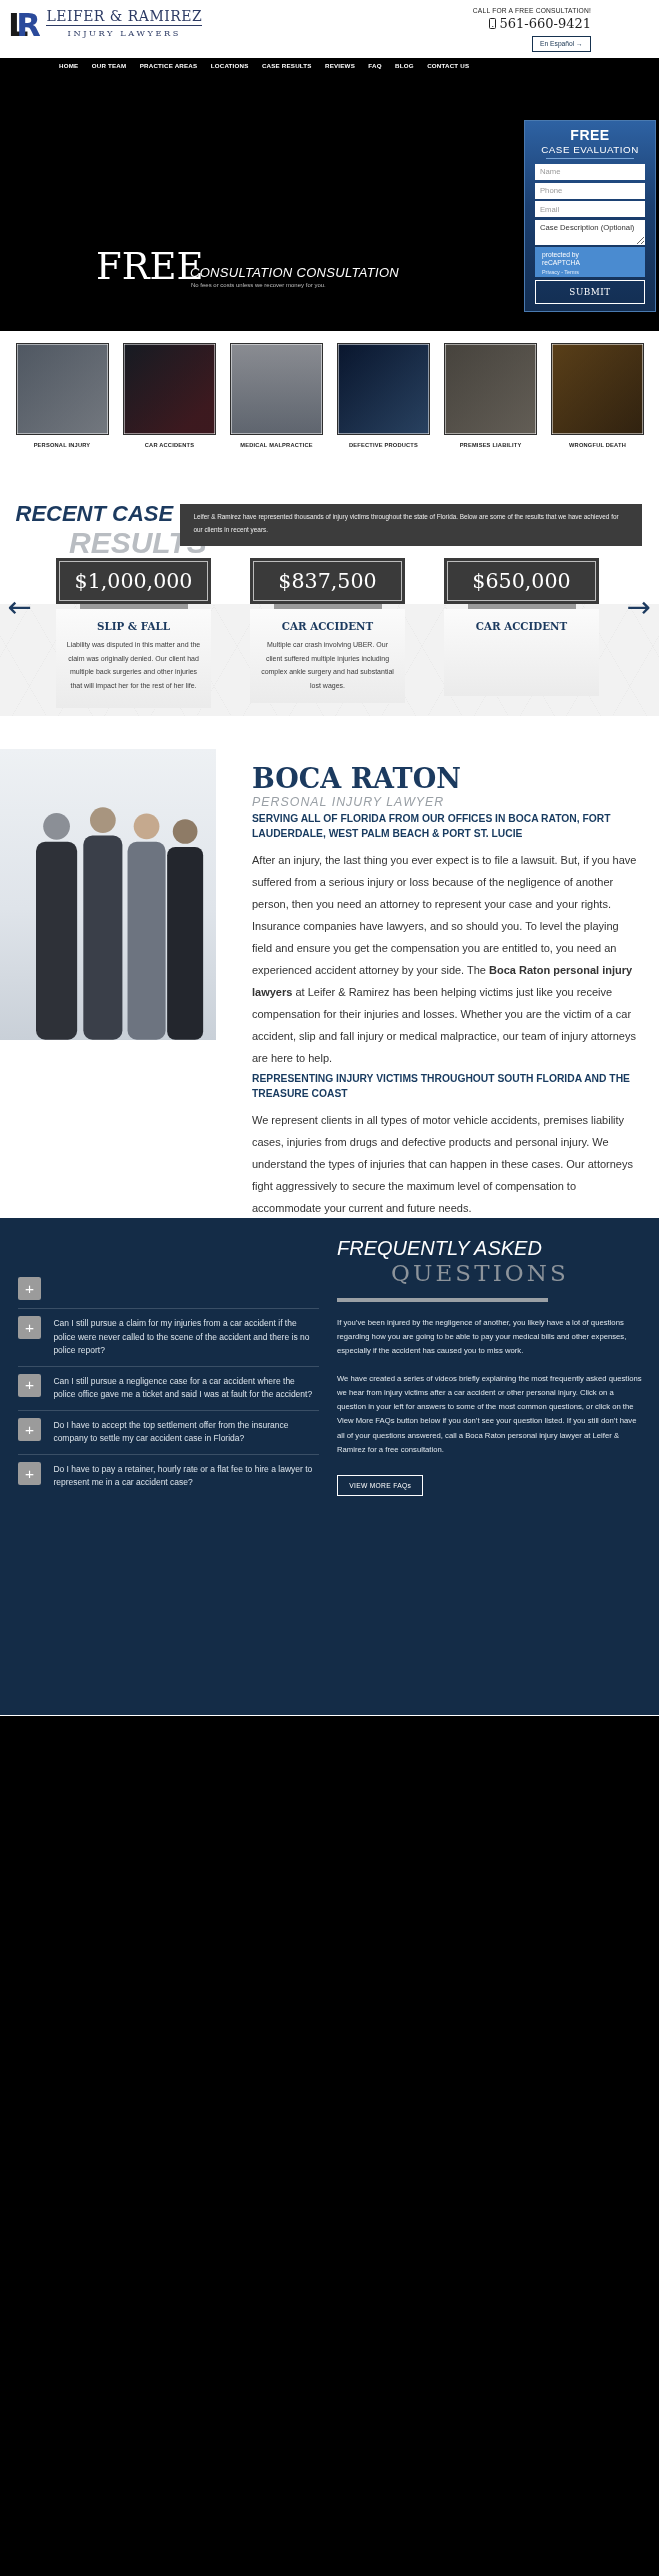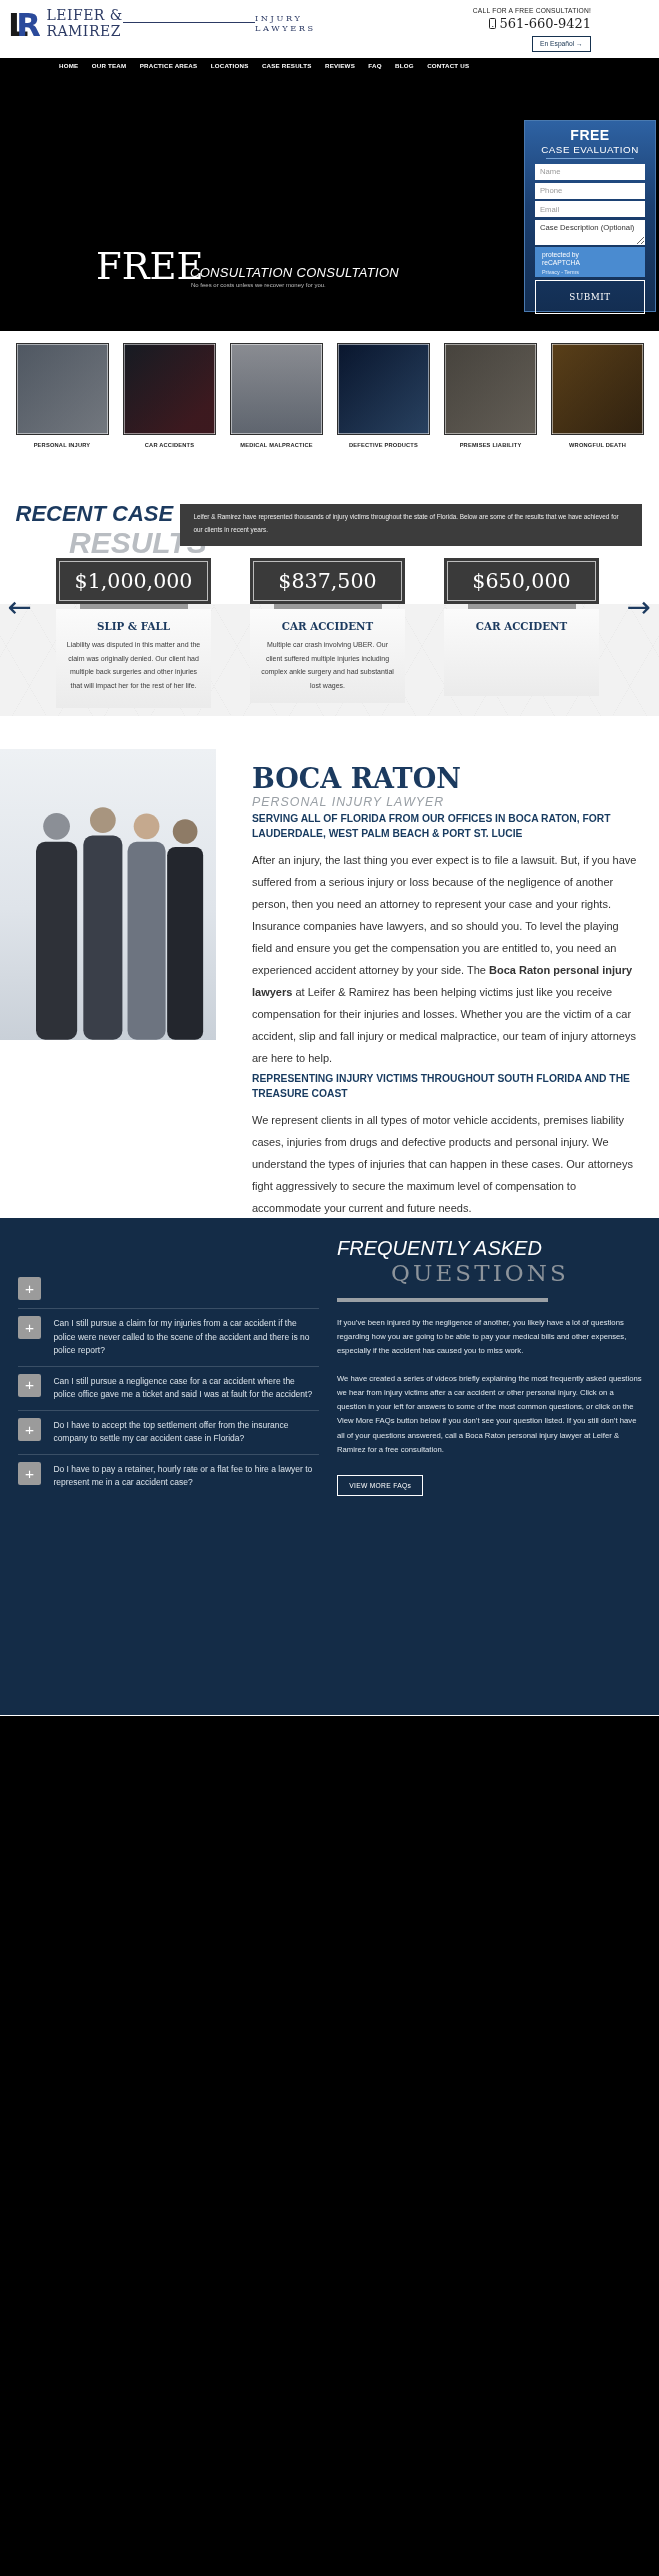--- a/index.html
+++ b/index.html
@@ -5,21 +5,21 @@
   * { margin:0; padding:0; box-sizing:border-box; }
   html,body { background:#fff; }
   body { font-family:"Liberation Sans", sans-serif; width:659px; position:relative; }
   .page { position:relative; width:659px; height:3042px; overflow:hidden; background:#fff; }
   .abs { position:absolute; }
 
   
   .sec-header { left:0; top:0; width:659px; height:58px; background:#fff; }
   .logo { left:8.2px; top:6.2px; display:flex; align-items:center; gap:6.2px; }
   .logo-mark { width:32px; height:34px; position:relative; flex:0 0 auto; }
-  .firm { display:flex; flex-direction:row; align-items:center; }
+  .firm { display:flex; flex-direction:column; align-items:center; }
   .firm-name { font-family:"DejaVu Serif", serif; font-size:14px; color:#2c3a64; letter-spacing:0.5px; }
   .firm-rule { width:100%; height:1px; background:#2c3a64; margin:1.5px 0 2.1px; }
   .firm-tag { font-family:"DejaVu Serif", serif; font-size:8.2px; color:#2c3a64; letter-spacing:2.6px; }
   .header-right { right:68px; top:7.2px; text-align:right; }
   .call-text { font-size:6.7px; color:#222; letter-spacing:0.2px; }
   .phone-row { display:flex; align-items:center; justify-content:flex-end; gap:3.6px; margin-top:2.1px; }
   .phone-glyph { width:6.7px; height:11.3px; border:1px solid #222; border-radius:1.5px; position:relative; }
   .phone-glyph:after { content:""; position:absolute; left:50%; bottom:1px; transform:translateX(-50%); width:1.5px; height:1px; background:#222; }
   .phone-big { font-family:"DejaVu Serif", serif; font-size:13px; color:#1e1e1e; }
   .espanol { display:inline-block; margin-top:4.6px; border:0.5px solid #16324f; color:#16324f; font-size:6.7px; padding:3.6px 7.2px; background:#fff; cursor:pointer; }
@@ -38,21 +38,21 @@
   .lf-title1 { color:#fff; font-size:14px; font-weight:bold; text-align:center; letter-spacing:0.5px; }
   .lf-title2 { color:#fff; font-size:9.8px; text-align:center; letter-spacing:0.5px; margin-top:0.5px; }
   .lf-rule { width:88px; height:1px; background:#7aa7d8; margin:3.1px auto 5.2px; }
   .lf-input { display:block; width:100%; height:16px; margin-bottom:2.6px; border:none; background:#fff; font-size:7.7px; padding:0 5.2px; font-family:"Liberation Sans", sans-serif; color:#333; }
   .lf-input::placeholder { color:#9a9a9a; }
   .lf-textarea { display:block; width:100%; height:25px; border:none; background:#fff; font-size:7.7px; padding:3.1px 5.2px; resize:vertical; font-family:"Liberation Sans", sans-serif; margin-bottom:2.6px; }
   .lf-textarea::placeholder { color:#333; }
   .lf-captcha { width:100%; height:30px; background:#4a8bd0; padding:4.1px 0 0 7.2px; margin-bottom:3.1px; }
   .lf-captcha .c1 { color:#fff; font-size:6.7px; line-height:1.2; width:62px; }
   .lf-captcha .c2 { color:#e3eefb; font-size:5.4px; margin-top:1.5px; }
-  .lf-submit { display:block; width:100%; height:34px; background:transparent; border:0.5px solid #fff; color:#fff; font-family:"DejaVu Serif", serif; font-size:8.8px; letter-spacing:0.5px; cursor:pointer; }
+  .lf-submit { display:block; width:100%; height:24px; background:transparent; border:0.5px solid #fff; color:#fff; font-family:"DejaVu Serif", serif; font-size:8.8px; letter-spacing:0.5px; cursor:pointer; }
 
   
   .practice-row { left:0; top:343px; width:659px; height:113px; }
   .pcard { position:absolute; width:93px; cursor:pointer; }
   .pcard .img { width:93px; height:92px; border:1.5px solid #2e2e2e; box-shadow:0 0 0 0.5px #fff inset; }
   .pcard .plabel { margin-top:7.2px; text-align:center; font-size:5.7px; font-weight:bold; color:#1e1e1e; letter-spacing:0.2px; }
   .img-pi  { background:linear-gradient(rgba(18,22,30,.5),rgba(18,22,30,.5)), linear-gradient(135deg,#8d99a6,#d4dae0); }
   .img-ca  { background:linear-gradient(rgba(8,8,12,.55),rgba(8,8,12,.55)), linear-gradient(135deg,#27323e,#7c2e36 80%); }
   .img-mm  { background:linear-gradient(rgba(22,26,34,.45),rgba(22,26,34,.45)), linear-gradient(180deg,#e9eaee,#9aa2ad); }
   .img-dp  { background:linear-gradient(rgba(4,8,20,.45),rgba(4,8,20,.45)), linear-gradient(135deg,#0d2142,#47719f); }

